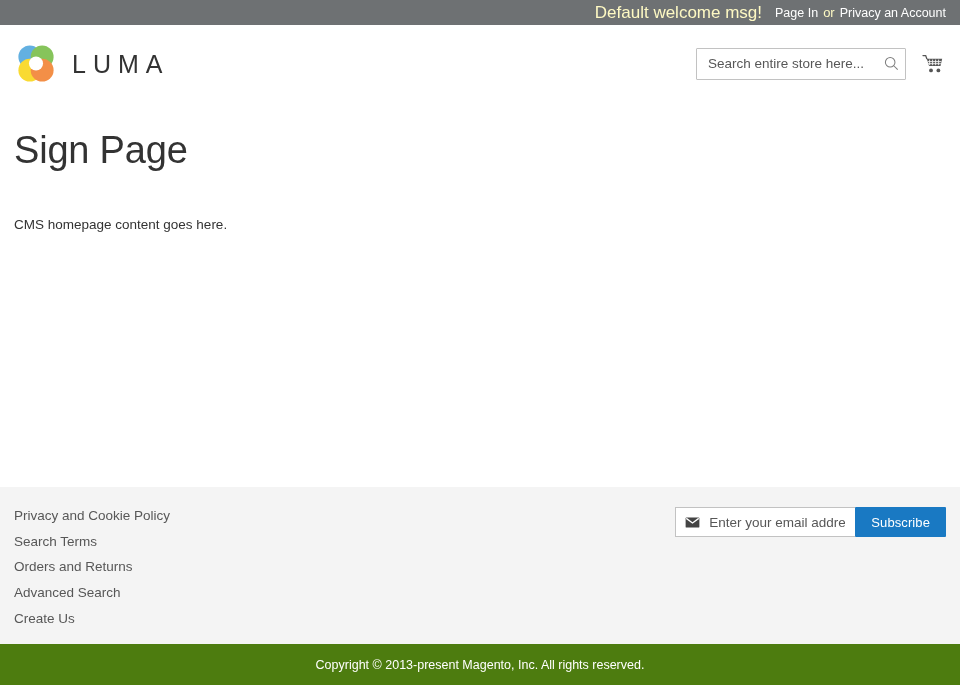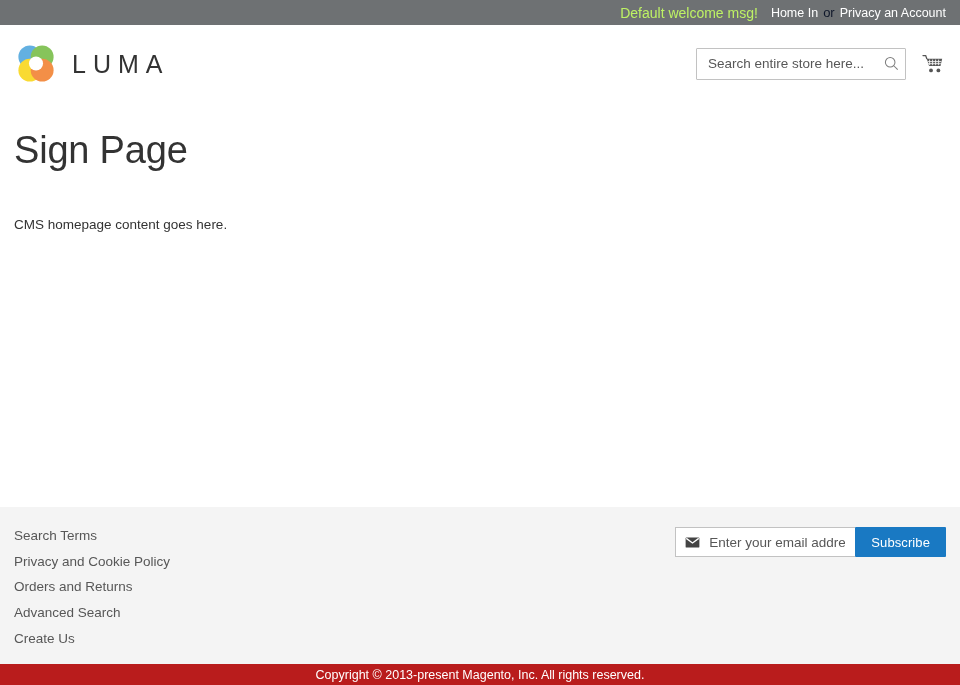--- a/index.html
+++ b/index.html
@@ -35,33 +35,33 @@
     align-items: center;
     justify-content: flex-end;
     padding-right: 14px;
     flex: 0 0 auto;
   }
   .top-panel-inner {
     display: flex;
     align-items: center;
   }
   .welcome-msg {
-    color: #bef264;
-    font-size: 14px;
+    color: #fef9c3;
+    font-size: 17px;
     margin-right: 13px;
     white-space: nowrap;
   }
   .top-link {
     color: #ffffff;
     font-size: 12.5px;
     text-decoration: none;
     white-space: nowrap;
   }
   .top-sep {
-    color: #0f172a;
+    color: #fef9c3;
     font-size: 13px;
     margin: 0 5px;
     white-space: nowrap;
   }
 
   
   .header {
     height: 77px;
     background: #ffffff;
     display: flex;
@@ -233,41 +233,41 @@
     font-weight: normal;
     font-family: "Liberation Sans", sans-serif;
     padding: 0 16px;
     cursor: pointer;
     letter-spacing: 0.1px;
     border-radius: 1px;
   }
 
   
   .copyright-bar {
-    height: 21px;
-    background: #b91c1c;
+    height: 41px;
+    background: #4d7c0f;
     display: flex;
     align-items: center;
     justify-content: center;
     flex: 0 0 auto;
   }
   .copyright-text {
     color: #ffffff;
     font-size: 12.5px;
   }
 </style>
 </head>
 <body>
 
 <div class="page">
 
   <div class="top-panel">
     <div class="top-panel-inner">
       <span class="welcome-msg">Default welcome msg!</span>
-      <a href="#" class="top-link">Home In</a>
+      <a href="#" class="top-link">Page In</a>
       <span class="top-sep">or</span>
       <a href="#" class="top-link">Privacy an Account</a>
     </div>
   </div>
 
   <div class="header">
 
     <a href="#" class="logo-link">
       <svg class="logo-mark" viewBox="0 0 100 100">
         <g opacity="0.88">
@@ -313,24 +313,24 @@
 
   <div class="main">
     <h1 class="page-title">Sign Page</h1>
     <div class="cms-content">CMS homepage content goes here.</div>
   </div>
 
   <div class="footer">
 
     <ul class="footer-links">
       <li>
+        <a href="#" class="footer-link">Privacy and Cookie Policy</a>
+      </li>
+      <li>
         <a href="#" class="footer-link">Search Terms</a>
-      </li>
-      <li>
-        <a href="#" class="footer-link">Privacy and Cookie Policy</a>
       </li>
       <li>
         <a href="#" class="footer-link">Orders and Returns</a>
       </li>
       <li>
         <a href="#" class="footer-link">Advanced Search</a>
       </li>
       <li>
         <a href="#" class="footer-link">Create Us</a>
       </li>

